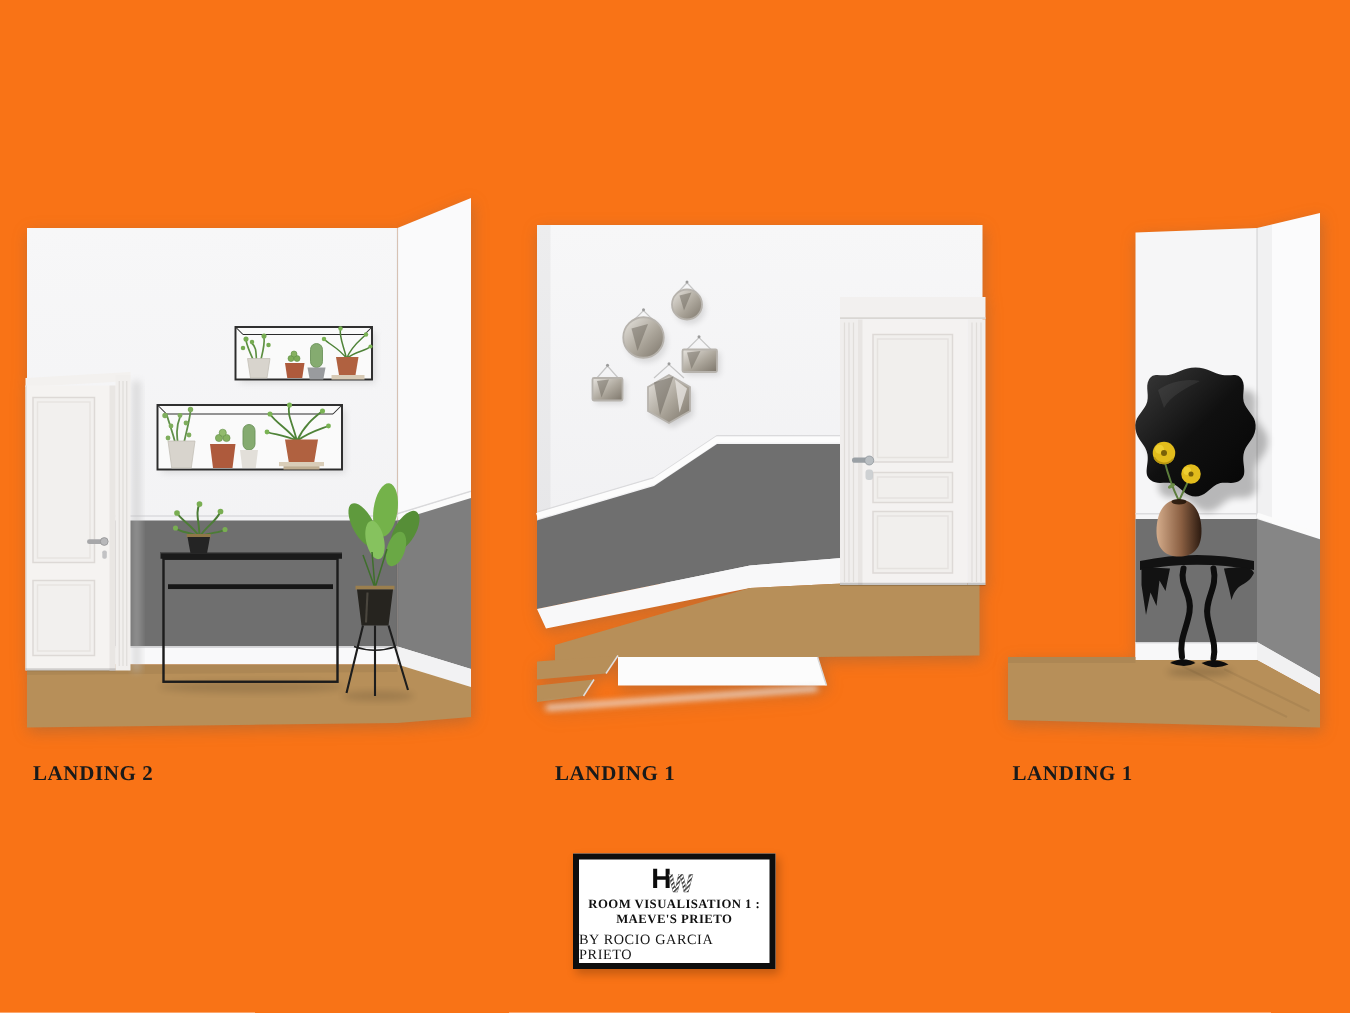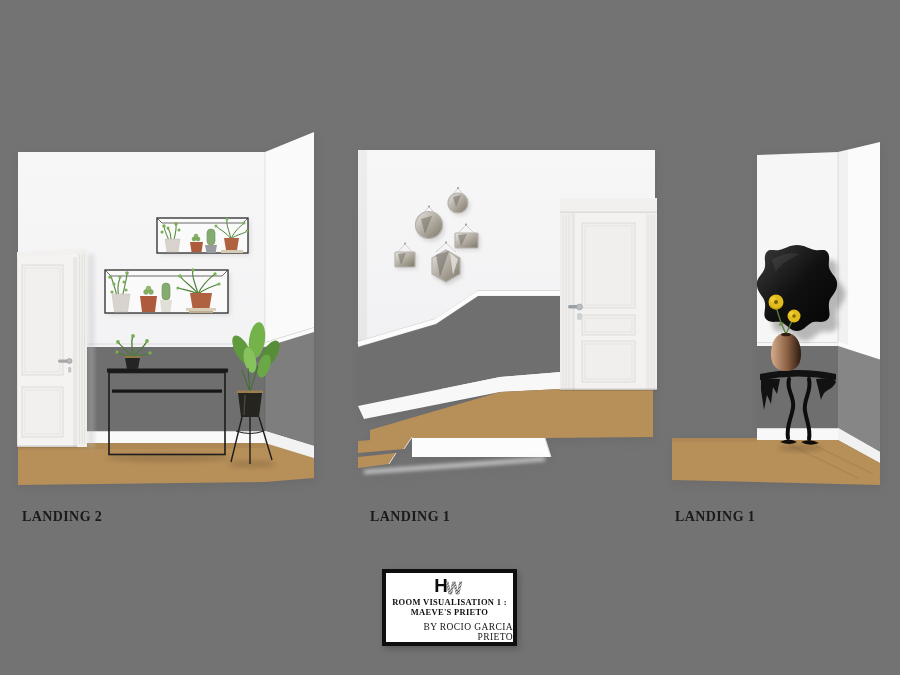--- a/index.html
+++ b/index.html
@@ -1,30 +1,30 @@
 <!DOCTYPE html>
 <html><head>
 <meta charset="utf-8">
 <style>
   html,body{margin:0;padding:0}
   body{width:900px;height:675px;background:#ffffff;position:relative;overflow:hidden;
        font-family:"Liberation Serif",serif;}
-  .board{position:absolute;inset:0;background:#737373}
+  .board{position:absolute;inset:0;background:#f97316}
   .panel{position:absolute}
   .panel svg{position:absolute;left:0;top:0;filter:drop-shadow(1px 3px 5px rgba(90,90,90,.32))}
   .view-label{position:absolute;font-weight:bold;font-size:14px;letter-spacing:.4px;
               color:#1a1a1a;white-space:nowrap}
   .title-block{position:absolute;left:382px;top:569px;width:135px;height:77px;
                border:4px solid #0e0e0e;background:#ffffff;box-sizing:border-box;
                display:flex;flex-direction:column;align-items:center;padding-top:2px;
                box-shadow:2px 3px 6px rgba(0,0,0,.22)}
   .monogram{width:60px;height:30px;display:block}
   .tb-line{font-weight:bold;font-size:8.5px;letter-spacing:.3px;line-height:1.2;
            color:#101010;text-align:right}
-  .tb-byline{font-size:9.5px;letter-spacing:.4px;margin-top:5px;color:#141414;text-align:right}
+  .tb-byline{font-size:9.5px;letter-spacing:.4px;margin-top:5px;color:#141414;text-align:left}
 </style>
 </head>
 <body>
 
 <div class="board">
 
   <section class="panel" style="left:14px;top:126px;width:300px;height:405px">
     <svg width="300" height="362" viewBox="0 0 300 362">
       <defs>
         <linearGradient id="s1-wallg" x1="0" y1="0" x2="0" y2="1">

